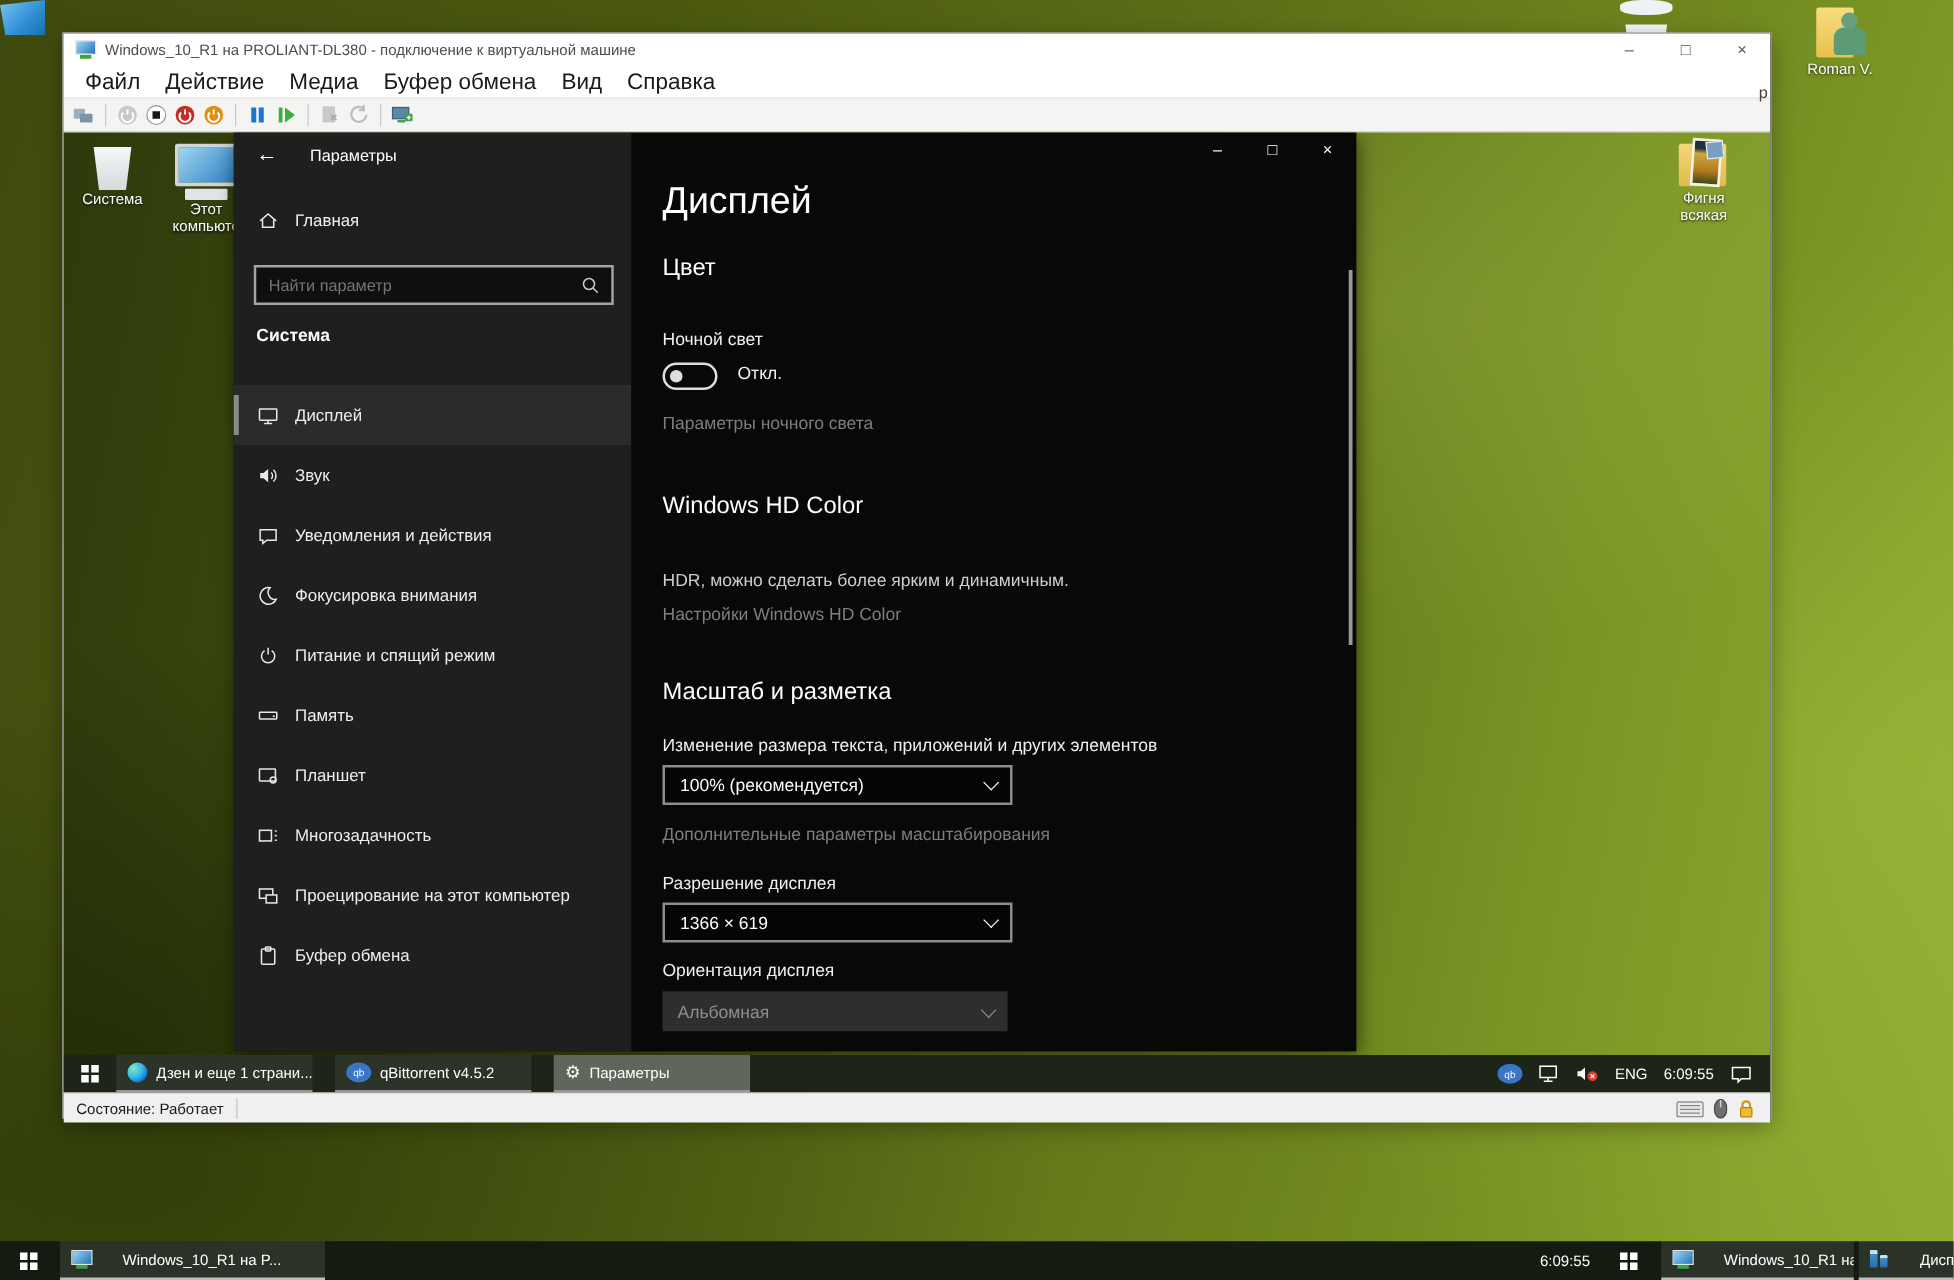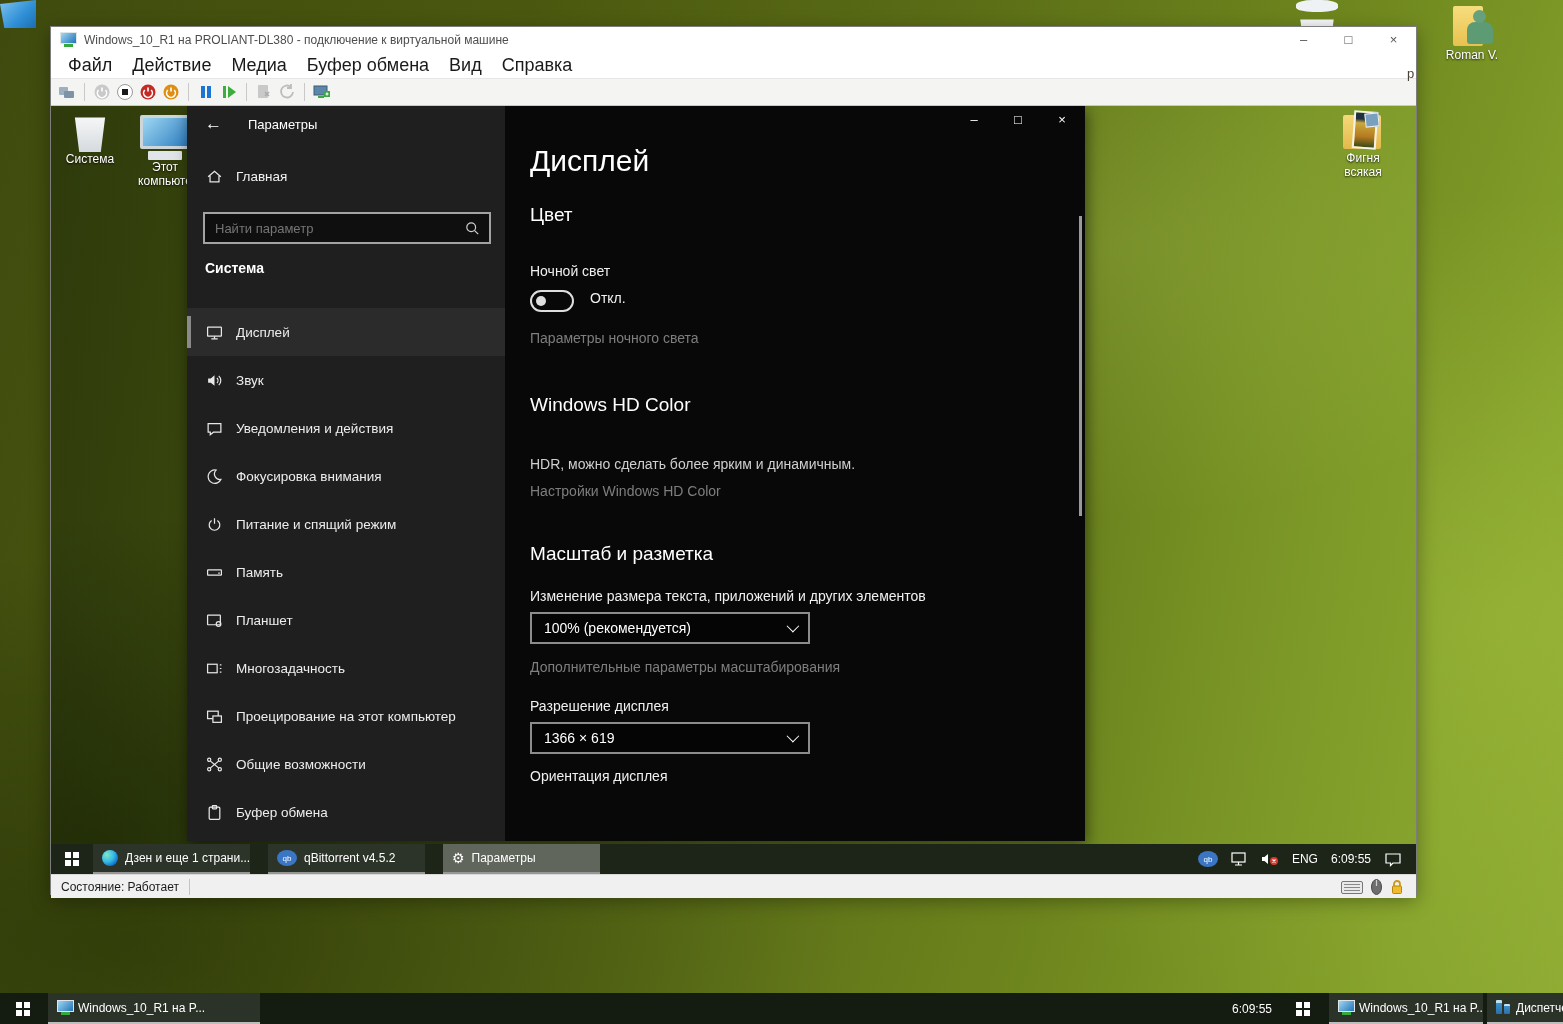--- a/index.html
+++ b/index.html
@@ -110,21 +110,21 @@
   .gear-ico{color:#fff;font-size:14px;line-height:1;flex:none;font-family:"DejaVu Sans",sans-serif;}
   #vm-tray{margin-left:auto;display:flex;align-items:center;gap:13px;padding-right:14px;color:#fff;font-size:12px;}
   #vm-tray svg{display:block;}
   
   #vm-statusbar{height:23px;background:#f0f0f0;border-top:1px solid #d8d8d8;display:flex;align-items:center;padding:0 10px;font-size:12px;color:#1a1a1a;position:relative;}
   #vm-statusbar .ssep{width:1px;height:16px;background:#c4c4c4;margin-left:10px;}
   #sb-right-icons{position:absolute;right:12px;top:4px;display:flex;gap:8px;align-items:center;}
   
   #host-taskbar{position:absolute;left:0;bottom:0;width:100%;height:31px;background:#141b10;z-index:5;}
   .hstart{position:absolute;top:0;height:100%;width:46px;display:flex;align-items:center;justify-content:center;}
-  .htask{position:absolute;top:0;height:100%;display:flex;align-items:center;gap:4px;padding-left:9px;box-sizing:border-box;
+  .htask{position:absolute;top:0;height:100%;display:flex;align-items:center;gap:24px;padding-left:9px;box-sizing:border-box;
          background:rgba(255,255,255,0.10);border-bottom:2px solid #bdbdbd;color:#fff;font-size:12px;overflow:hidden;white-space:nowrap;}
   #htask-vm1{left:48px;width:212px;}
   #hclock{position:absolute;left:1178px;top:0;width:94px;height:100%;display:flex;align-items:center;justify-content:flex-end;color:#fff;font-size:12px;}
   #hstart2{left:1280px;}
   #htask-vm2{left:1329px;width:154px;}
   #htask-mgr{left:1487px;width:76px;}
   .hyperv-ico{width:17px;height:15px;flex:none;position:relative;}
   .hyperv-ico .scr{position:absolute;left:0;top:0;width:15px;height:10px;background:linear-gradient(135deg,#9fd7f2,#2274b8);border:1px solid #dfe6ea;}
   .hyperv-ico .base{position:absolute;left:4px;bottom:0;width:9px;height:3px;background:#37a93c;}
   .mgr-ico{width:16px;height:15px;flex:none;display:flex;gap:2px;}
@@ -373,32 +373,20 @@
                   <svg viewBox="0 0 16 16" width="17" height="17">
                     <rect x="1.5" y="3" width="10" height="7"></rect>
                     <rect x="6.5" y="7.5" width="8" height="6" fill="#1f1f1f"></rect>
                   </svg>
                 </span>
               <span>Проецирование на этот компьютер</span>
             </div>
             <div class="side-item">
               <span class="si-ico">
                   <svg viewBox="0 0 16 16" width="17" height="17">
-                    <circle cx="3" cy="3.6" r="1.5"></circle>
-                    <circle cx="13" cy="3.6" r="1.5"></circle>
-                    <circle cx="3" cy="12.4" r="1.5"></circle>
-                    <circle cx="13" cy="12.4" r="1.5"></circle>
-                    <path d="M4.2 4.8l7.6 6.4M11.8 4.8l-7.6 6.4"></path>
-                  </svg>
-                </span>
-              <span>Общие возможности</span>
-            </div>
-            <div class="side-item">
-              <span class="si-ico">
-                  <svg viewBox="0 0 16 16" width="17" height="17">
                     <rect x="3" y="3" width="10" height="11.5" rx="1"></rect>
                     <rect x="6" y="1.5" width="4" height="3" rx="0.5"></rect>
                   </svg>
                 </span>
               <span>Буфер обмена</span>
             </div>
           </div>
         </div>
 
         <div id="set-content">
@@ -424,20 +412,24 @@
             <span class="val">100% (рекомендуется)</span>
             <span class="chev"></span>
           </div>
           <div class="c-abs c-link" id="c-scale-link">Дополнительные параметры масштабирования</div>
           <div class="c-abs c-label" id="c-res-label">Разрешение дисплея</div>
           <div class="dd" id="c-dd-res">
             <span class="val">1366 × 619</span>
             <span class="chev"></span>
           </div>
           <div class="c-abs c-label" id="c-ori-label">Ориентация дисплея</div>
+          <div class="dd" id="c-dd-ori">
+            <span class="val">Альбомная</span>
+            <span class="chev"></span>
+          </div>
           <div id="set-scrollbar"></div>
         </div>
       </div>
 
       <div id="vm-taskbar">
         <div class="vstart">
             <span class="winlogo"></span>
           </div>
         <div class="vtask">
           <span class="edge-ico"></span>

